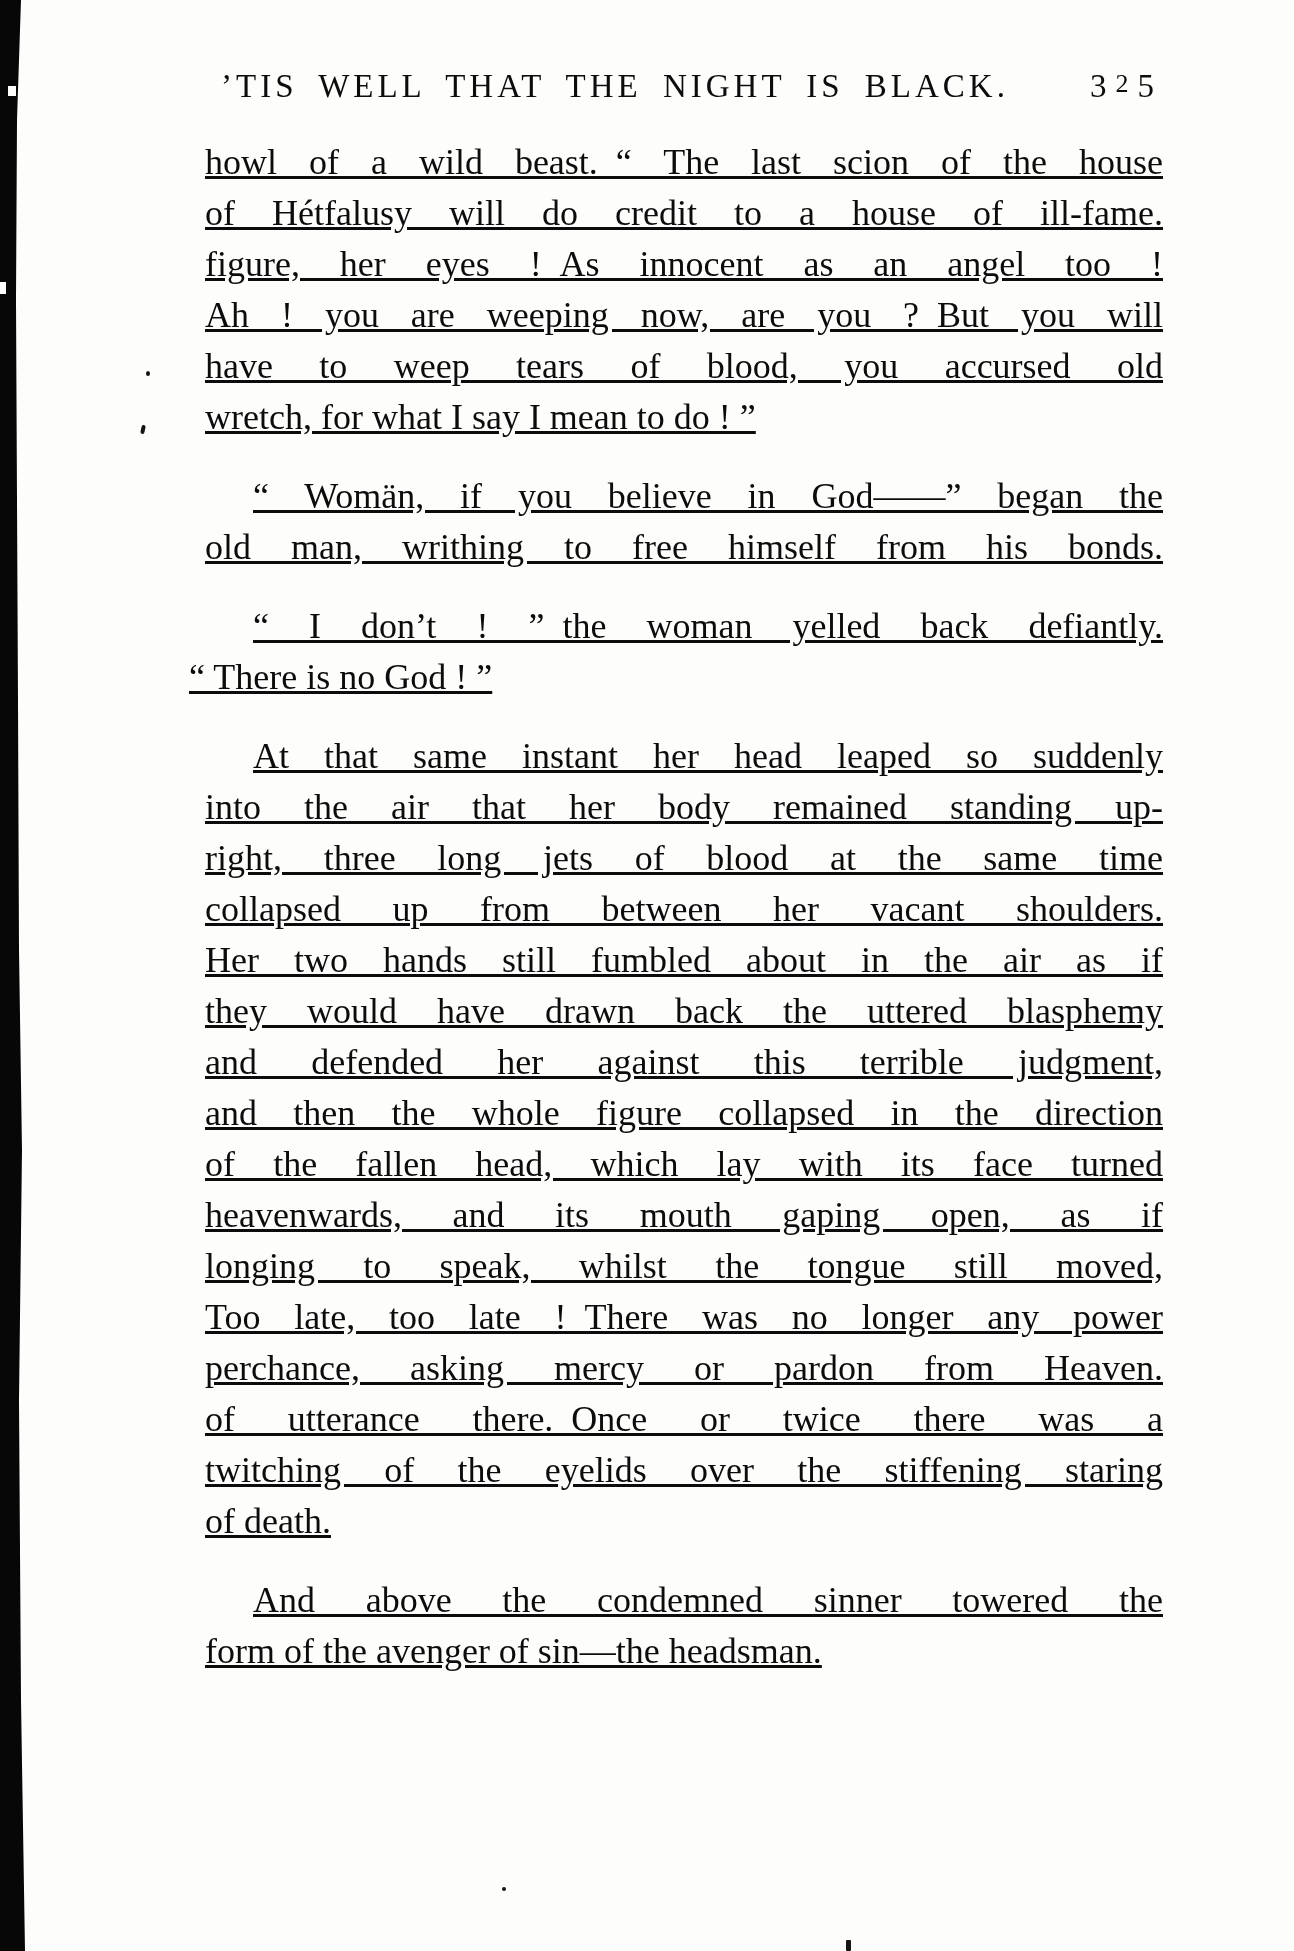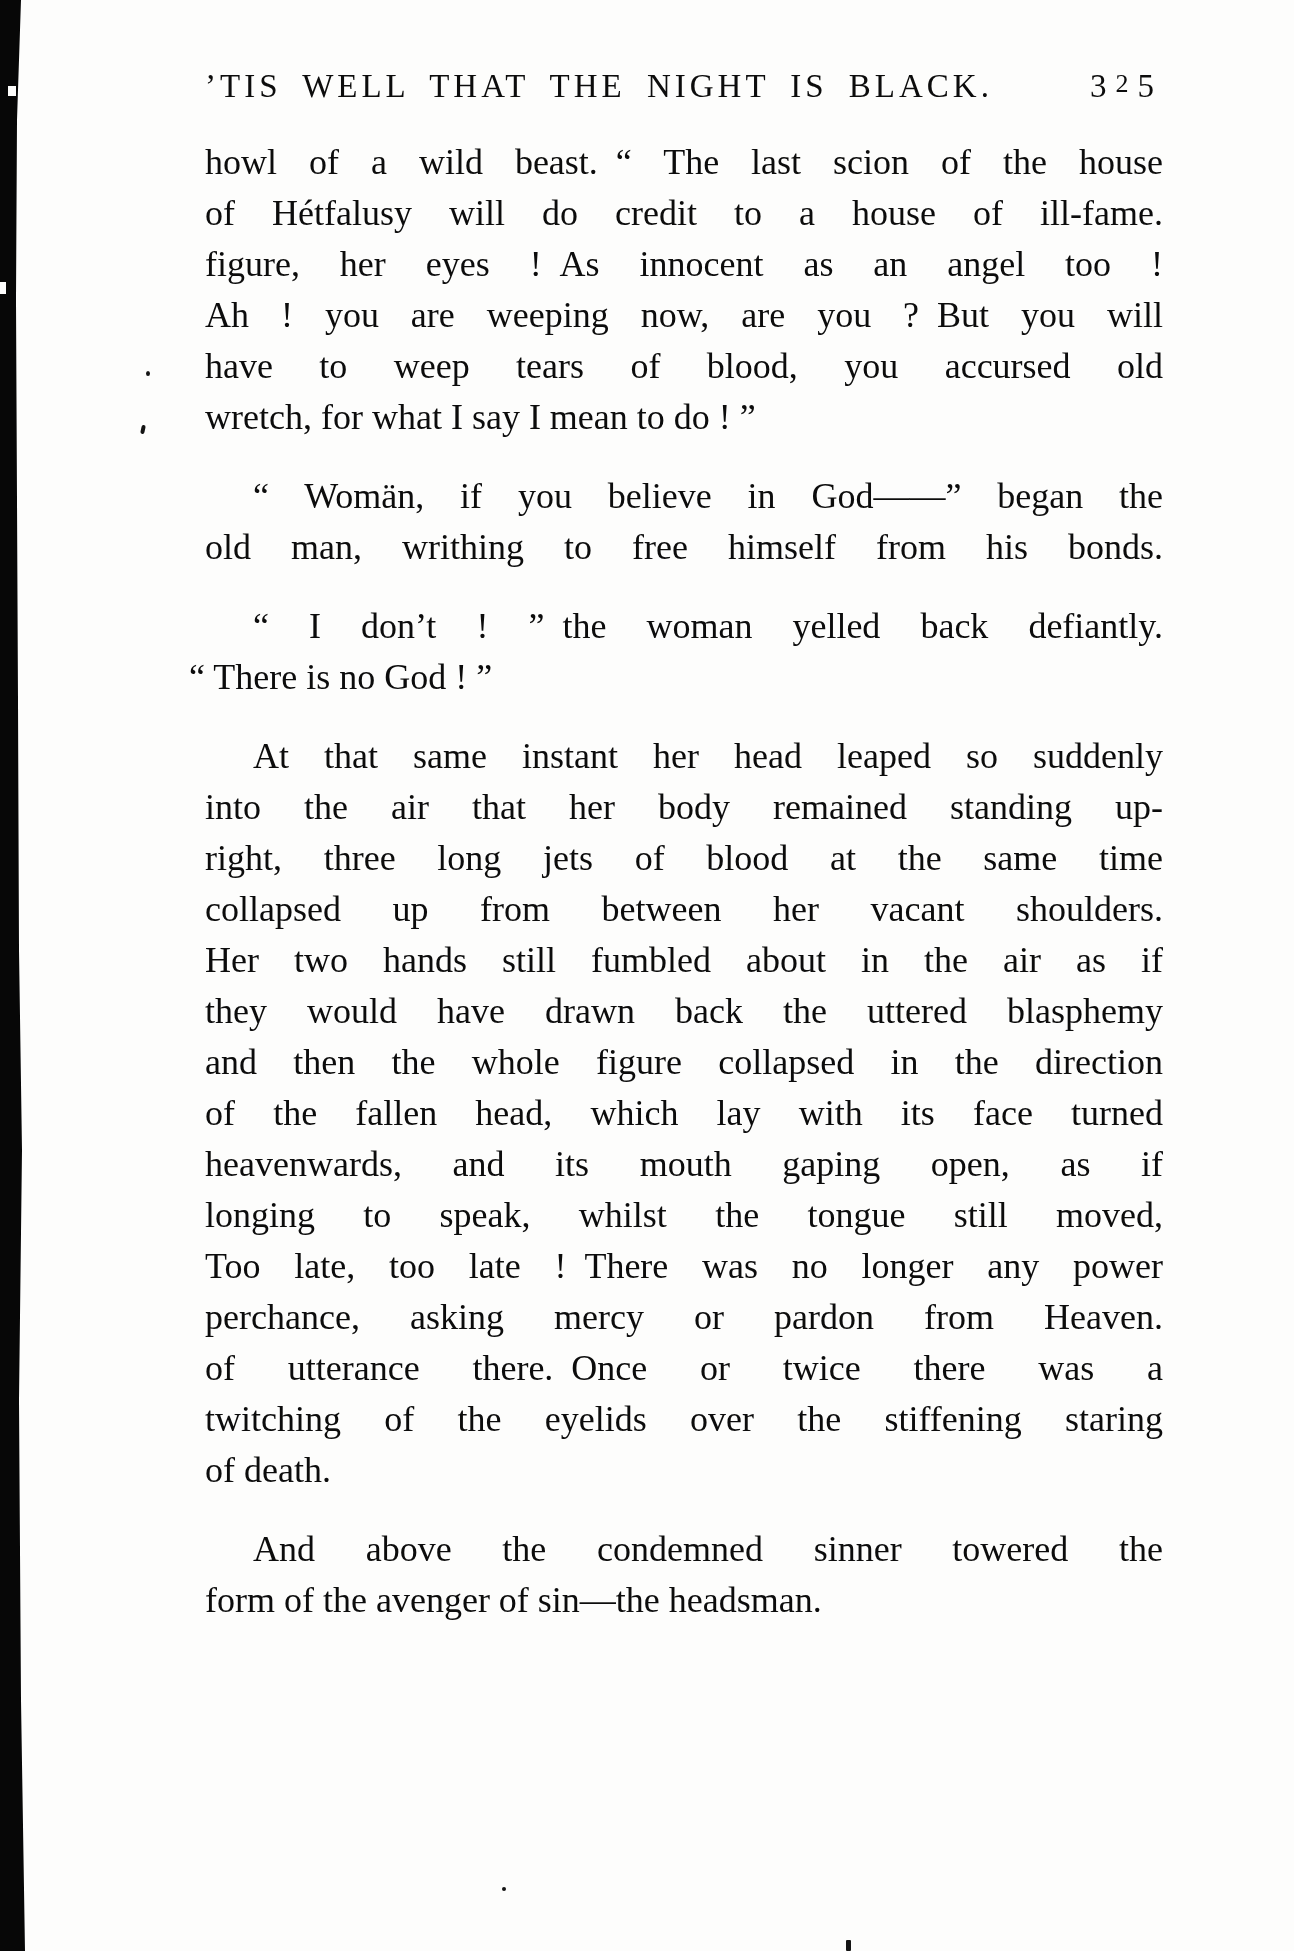--- a/index.html
+++ b/index.html
@@ -33,32 +33,34 @@
   .header {
     display: flex;
     justify-content: space-between;
     align-items: baseline;
     height: 40px;
     font-size: 33px;
     line-height: 40px;
     letter-spacing: 4px;
     word-spacing: 9px;
     white-space: nowrap;
+    margin-left: 16px;
   }
   .pagenum { letter-spacing: 9px; font-size: 33px; }
   .pagenum span { display: inline-block; }
   .pagenum span:nth-child(2) { font-size: 26px; vertical-align: 5px; }
 
   .lines { margin-top: 33px; }
   .line {
     font-size: 36px;
     line-height: 51px;
     height: 51px;
     text-align: justify;
     text-align-last: justify;
+    text-decoration: underline;
   }
   .line.end { text-align-last: left; }
   .line.indent { text-indent: 48px; margin-top: 28px; }
   .line.hang { margin-left: -16px; }
 
   .speck { position: absolute; background: #141414; border-radius: 50%; }
   .speck.s1 { left: 146px; top: 371px; width: 4px; height: 5px; }
   .speck.s2 { left: 141px; top: 425px; width: 4px; height: 9px; border-radius: 2px; transform: rotate(12deg); }
   .speck.s3 { left: 502px; top: 1887px; width: 4px; height: 4px; }
   .speck.s4 { left: 846px; top: 1940px; width: 5px; height: 11px; border-radius: 1px; }
@@ -85,20 +87,21 @@
       <div class="line indent">“ Womän, if you believe in God——” began the</div>
       <div class="line">old man, writhing to free himself from his bonds.</div>
       <div class="line indent">“ I don’t ! ” the woman yelled back defiantly.</div>
       <div class="line end hang">“ There is no God ! ”</div>
       <div class="line indent">At that same instant her head leaped so suddenly</div>
       <div class="line">into the air that her body remained standing up-</div>
       <div class="line">right, three long jets of blood at the same time</div>
       <div class="line">collapsed up from between her vacant shoulders.</div>
       <div class="line">Her two hands still fumbled about in the air as if</div>
       <div class="line">they would have drawn back the uttered blasphemy</div>
+      <div class="line">and defended her against this terrible judgment,</div>
       <div class="line">and then the whole figure collapsed in the direction</div>
       <div class="line">of the fallen head, which lay with its face turned</div>
       <div class="line">heavenwards, and its mouth gaping open, as if</div>
       <div class="line">longing to speak, whilst the tongue still moved,</div>
       <div class="line">Too late, too late ! There was no longer any power</div>
       <div class="line">perchance, asking mercy or pardon from Heaven.</div>
       <div class="line">of utterance there. Once or twice there was a</div>
       <div class="line">twitching of the eyelids over the stiffening staring</div>
       <div class="line end">of death.</div>
       <div class="line indent">And above the condemned sinner towered the</div>

